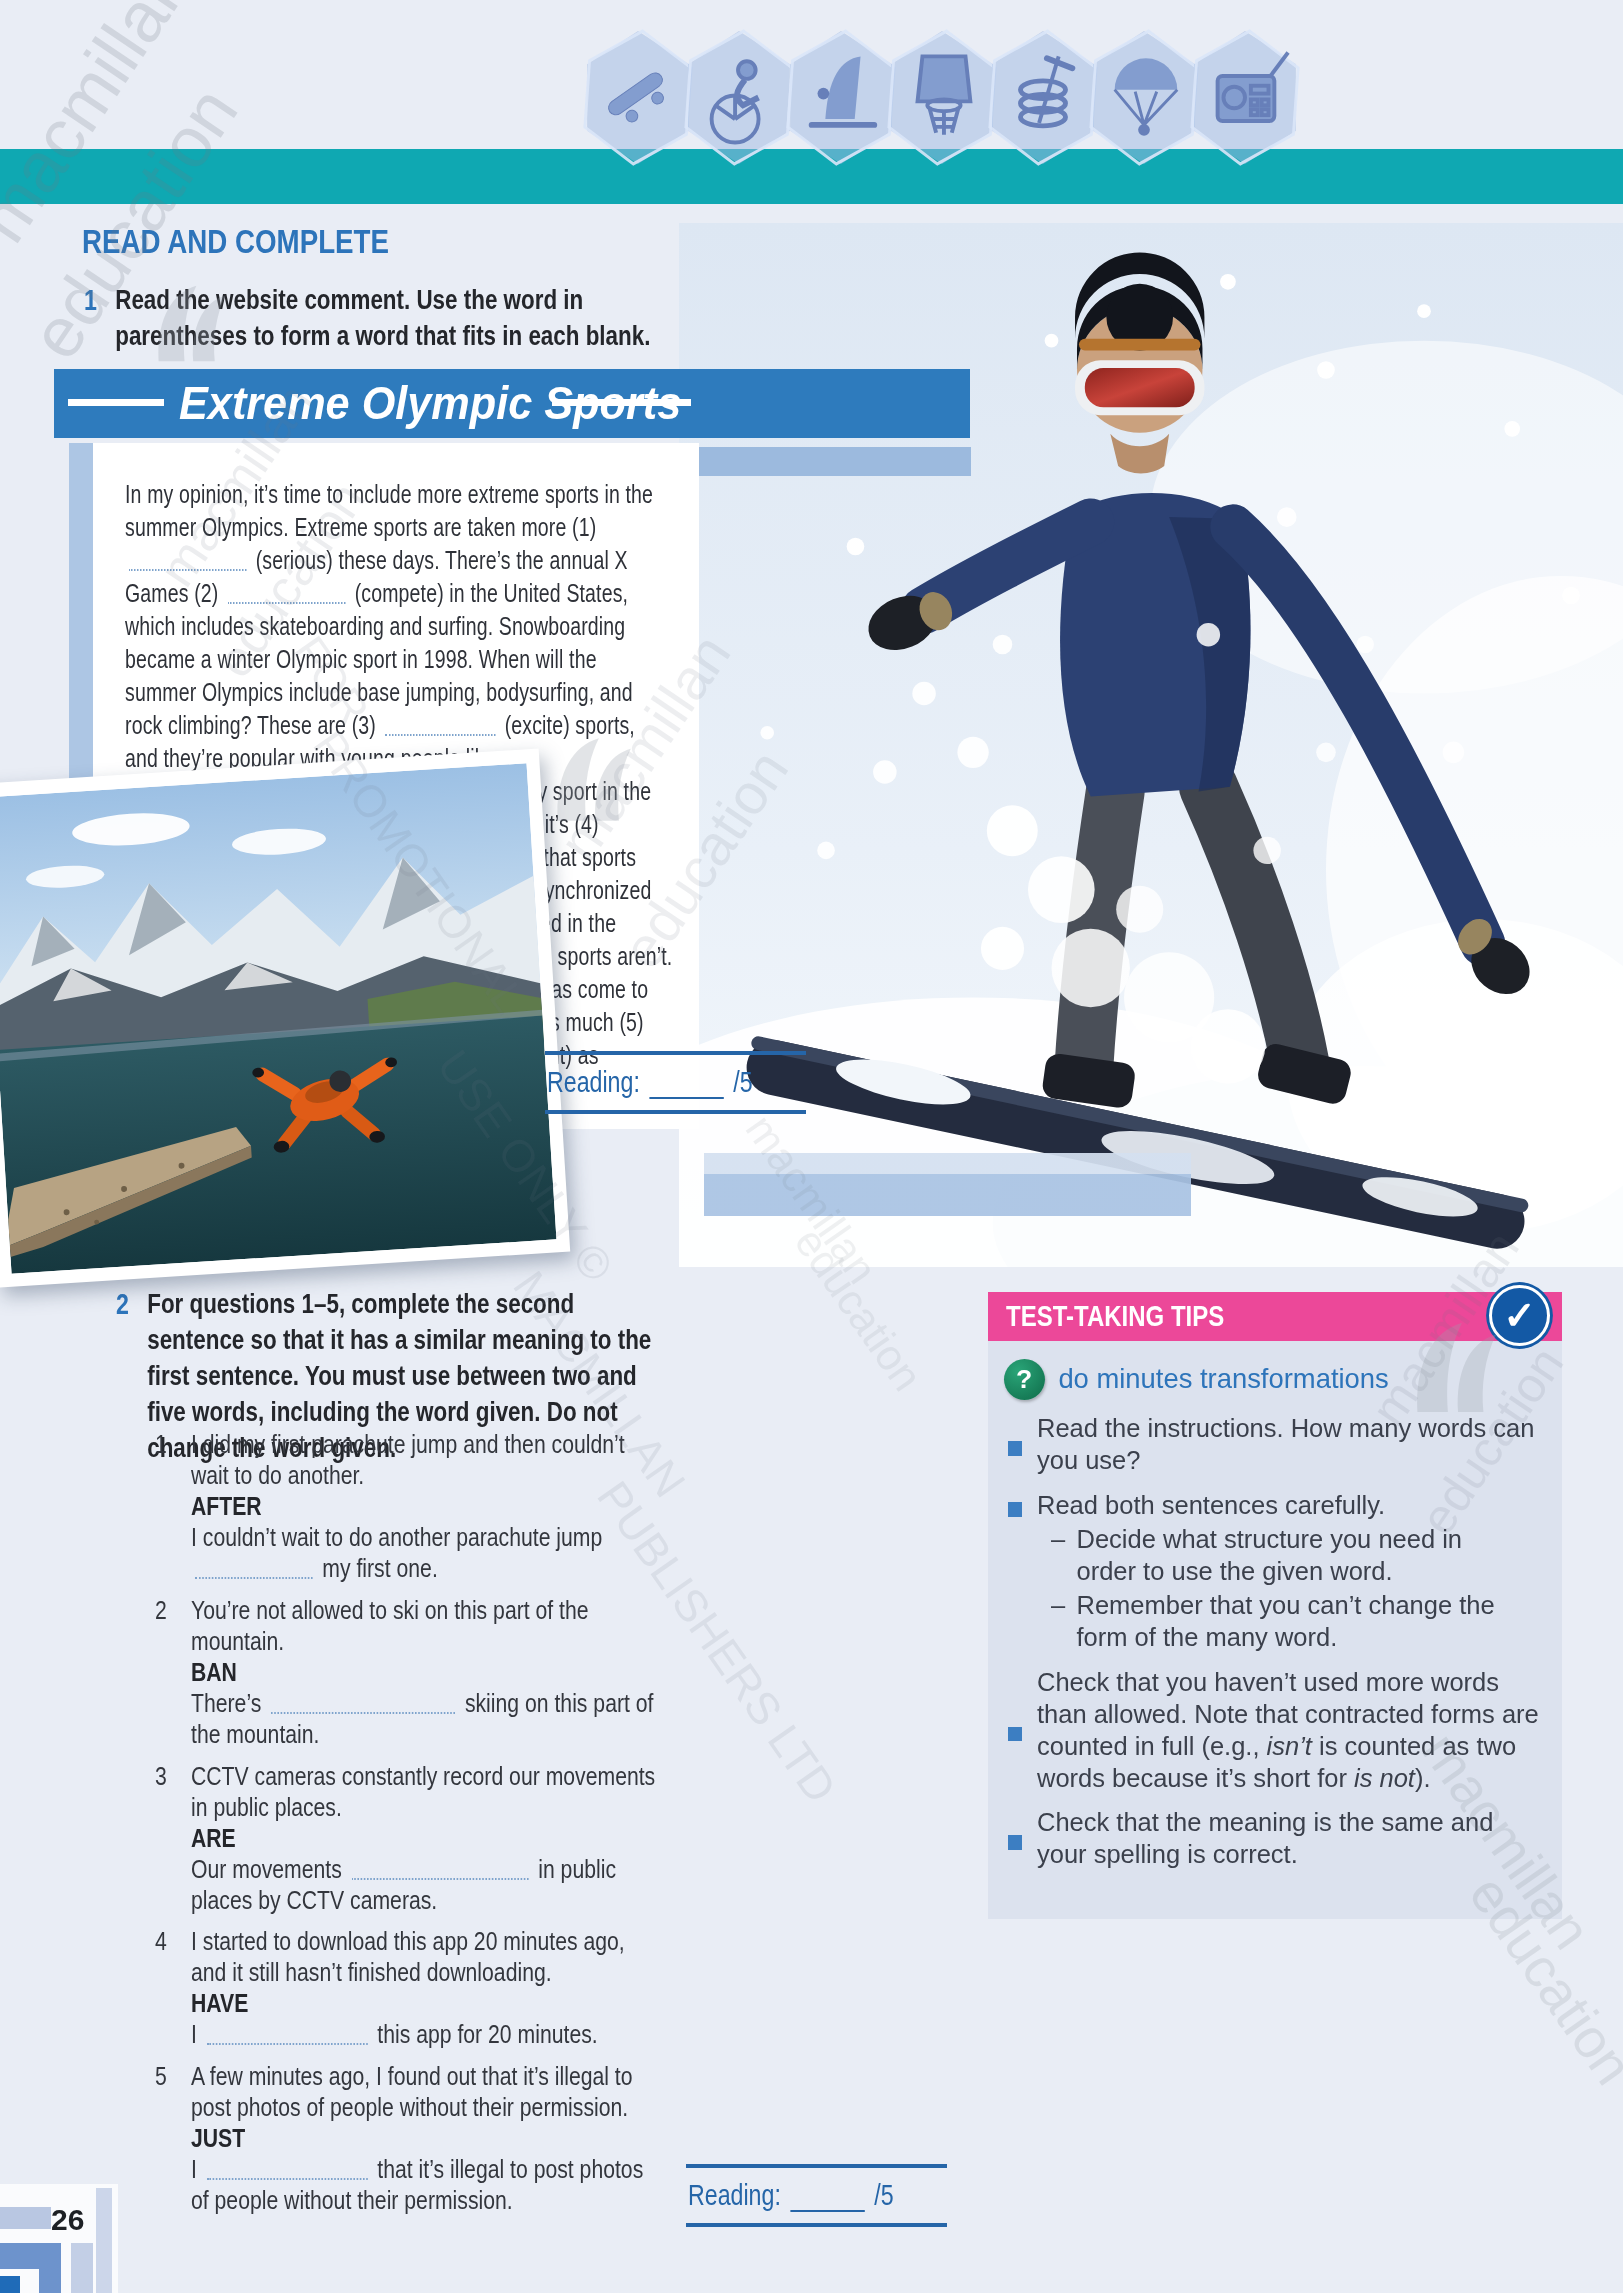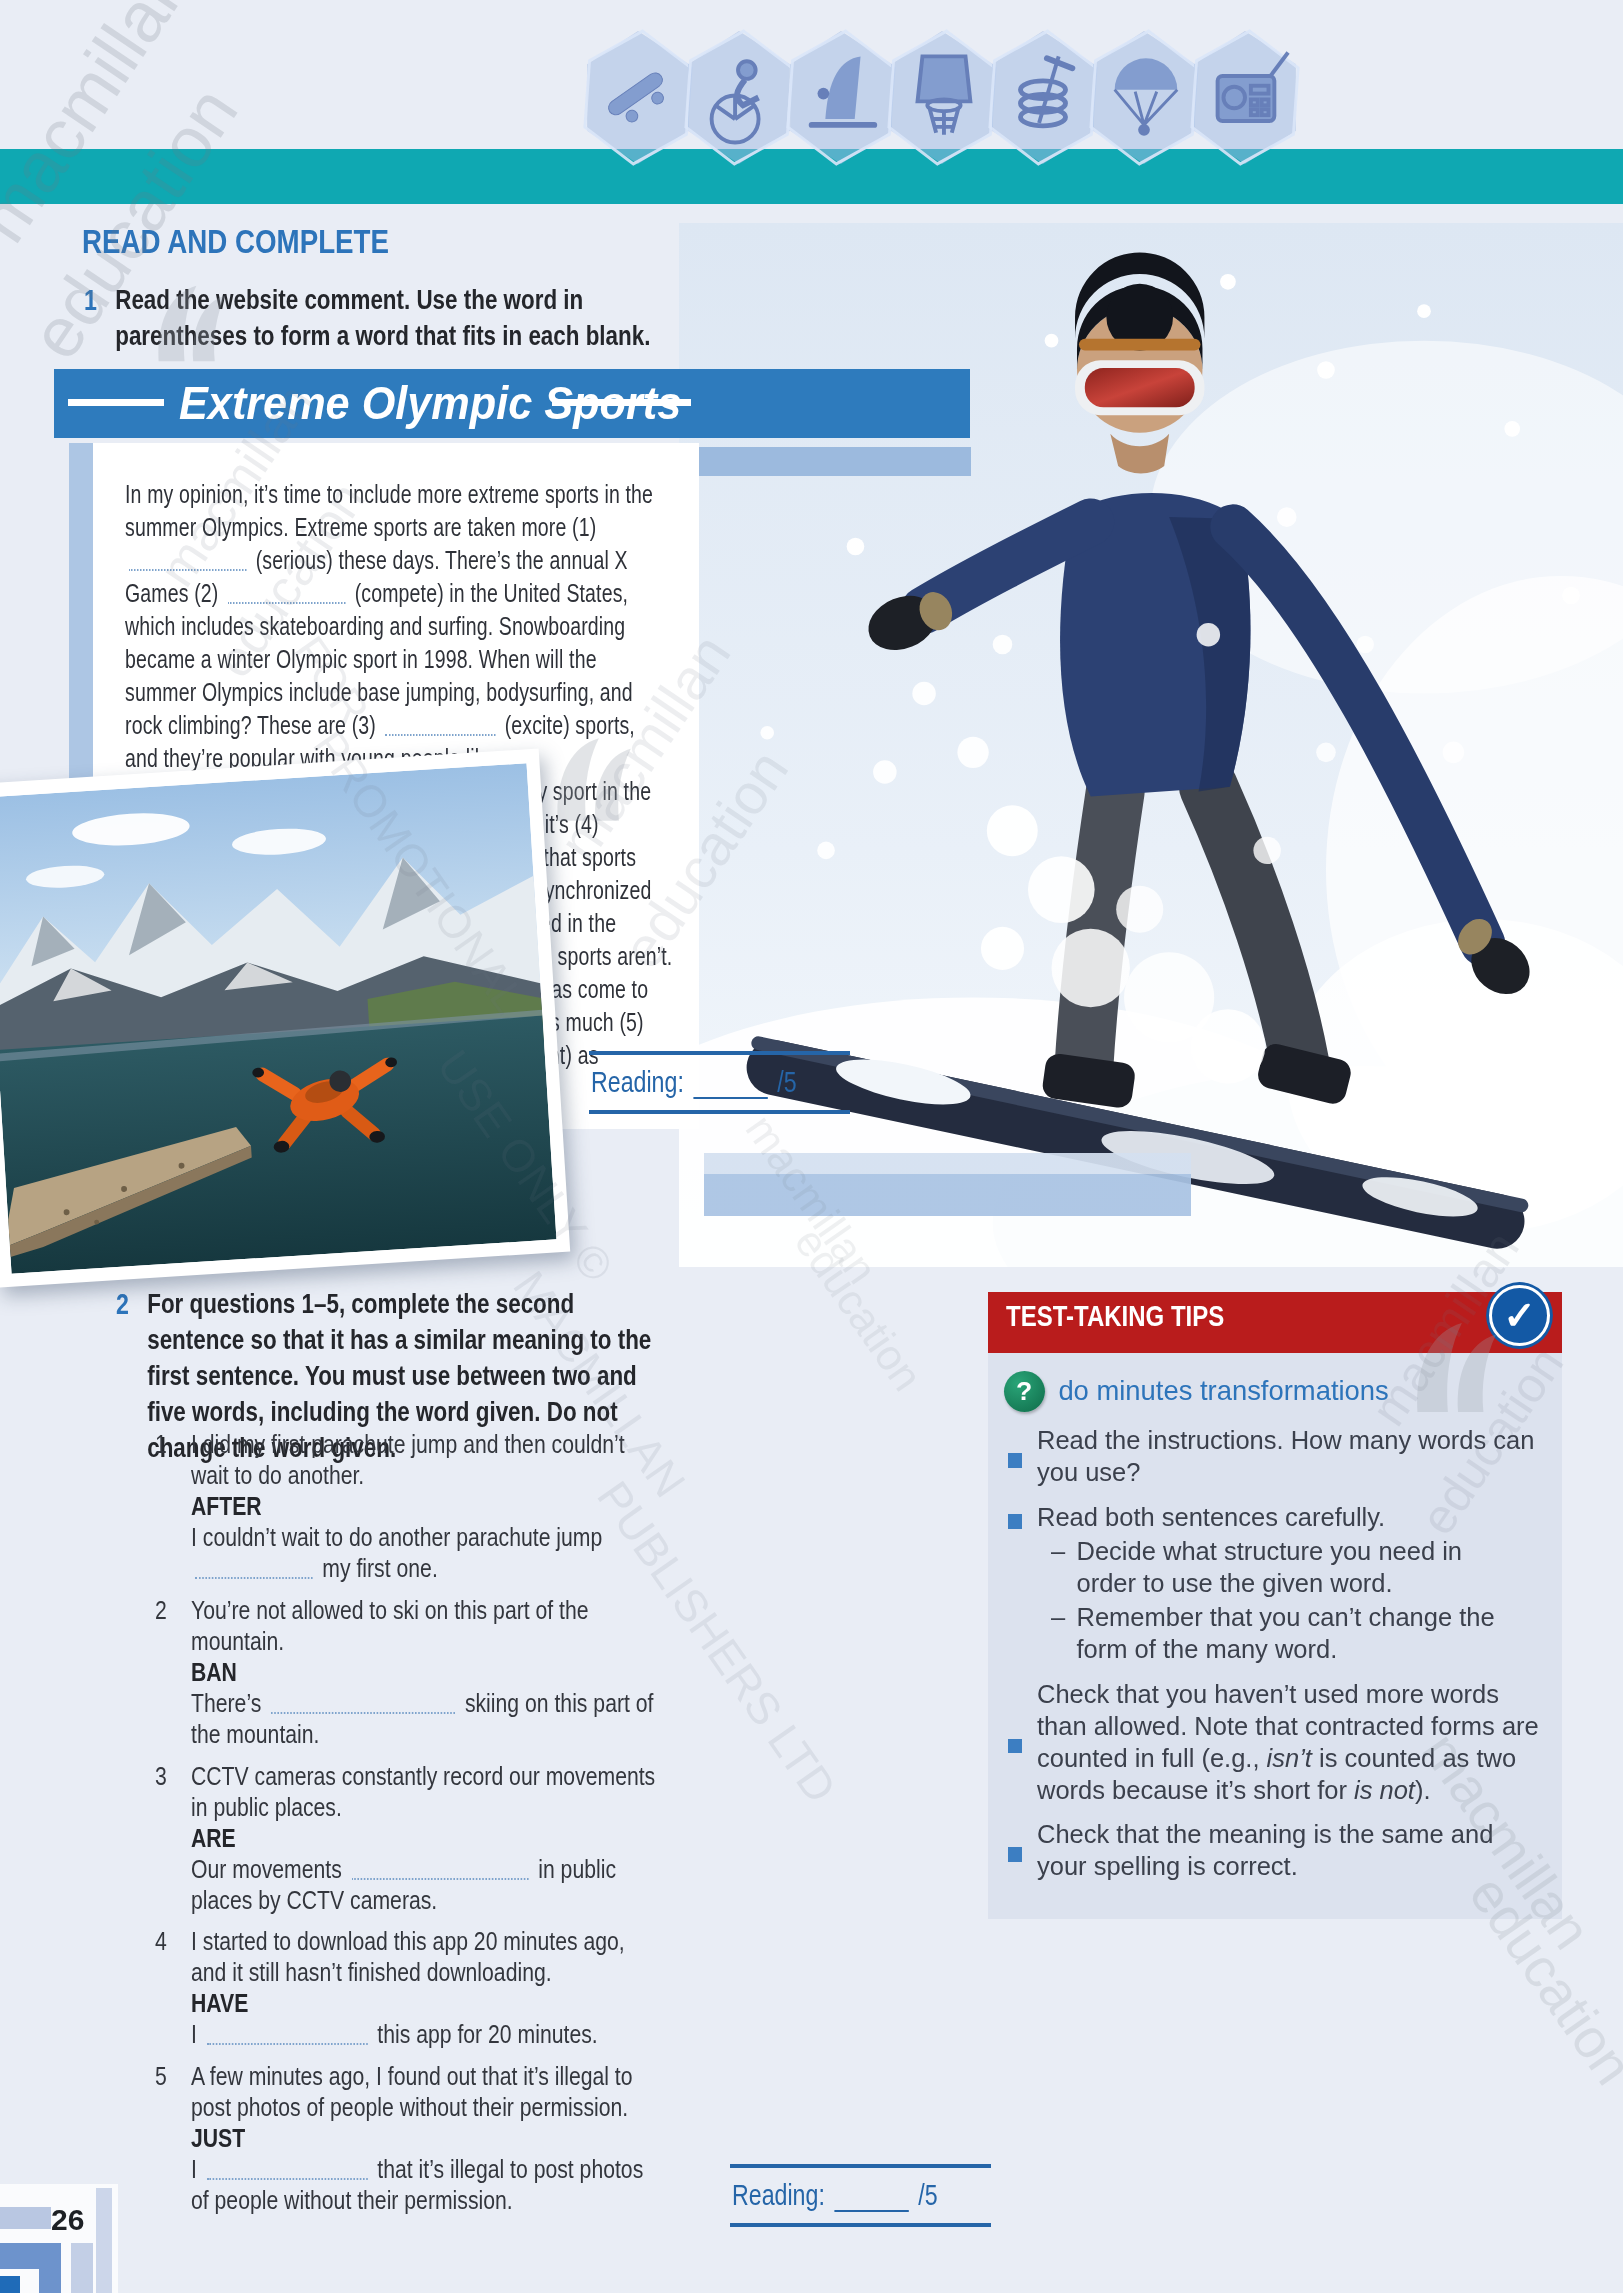--- a/index.html
+++ b/index.html
@@ -31,21 +31,21 @@
           font-size:47px;font-weight:bold;font-style:italic;transform:scaleX(.92);transform-origin:left;
           white-space:nowrap;}
   .pbar2{position:absolute;left:699px;top:447px;width:272px;height:29px;background:#9cbade;z-index:3;}
   .ptext{position:absolute;left:125px;top:478px;width:730px;transform:scaleX(.75);transform-origin:left top;
          font-size:26px;line-height:33px;color:#2e3138;z-index:4;letter-spacing:0.2px;}
   .ptext .p2b{margin-left:314px;width:417px;}
   .blank{display:inline-block;border-bottom:2px dotted #7ea3cc;height:19.6px;margin:0 4.9px -2px 4.9px;}
 
   
   .score{position:absolute;border-top:4.9px solid #2565a8;border-bottom:4.9px solid #2565a8;
-         padding:10.8px 2px;z-index:5;margin-left:44px;}
+         padding:10.8px 2px;z-index:5;}
   .score-in{display:flex;align-items:flex-end;gap:11.8px;color:#2565a8;font-size:29px;
             transform:scaleX(.8);transform-origin:left;white-space:nowrap;}
   .score-blank{display:inline-block;width:110px;height:23.5px;border-bottom:2.9px solid #2565a8;}
 
   
   .photo1{position:absolute;left:-17.6px;top:766px;width:546px;height:477px;background:#ffffff;
           padding:13.7px;transform:rotate(-3.6deg);box-shadow:4.9px 8.8px 19.6px rgba(40,60,90,.35);z-index:4;}
   .photo1 svg,.photo2 svg{display:block;width:100%;height:100%;}
   .photo2{position:absolute;left:679px;top:223px;width:944px;height:1044px;z-index:2;}
   .band{position:absolute;left:704px;top:1153px;width:487px;height:63px;z-index:3;
@@ -54,21 +54,21 @@
   
   .qwrap{position:absolute;left:155px;top:1429px;width:627px;transform:scaleX(.8);
          transform-origin:left top;z-index:3;}
   .q{display:flex;margin-bottom:10.8px;}
   .qnum{flex:0 0 45px;font-size:26.5px;line-height:31px;color:#33363d;}
   .qbody{flex:1;font-size:26.5px;line-height:31px;color:#33363d;}
   .qword{font-weight:bold;color:#24262b;}
 
   
   .tips{position:absolute;left:988px;top:1292px;width:574px;height:627px;background:#dce2ee;z-index:3;}
-  .tips-hd{position:relative;height:61px;background:#b91c1c;}
+  .tips-hd{position:relative;height:49px;background:#ec4899;}
   .tips-title{position:absolute;left:17.6px;top:6.9px;color:#fff;font-size:30px;font-weight:bold;
               transform:scaleX(.8);transform-origin:left;white-space:nowrap;}
   .chk{position:absolute;right:11.8px;top:-6.9px;width:55px;height:55px;border-radius:50%;background:#1359a5;
        border:3.9px solid #ffffff;box-shadow:0 0 0 2.9px #1359a5;display:flex;align-items:center;
        justify-content:center;color:#fff;font-size:39px;font-weight:bold;}
   .tips-topic{display:flex;align-items:center;gap:13.7px;margin:17.6px 0 5.9px 15.7px;}
   .qicon{width:41px;height:41px;border-radius:50%;background:radial-gradient(circle at 35% 30%,#2aa578,#0e6b49);
          color:#fff;font-size:26.5px;font-weight:bold;display:flex;align-items:center;justify-content:center;
          box-shadow:1px 2px 2.9px rgba(0,0,0,.25);}
   .tips-topic-label{color:#2d74ba;font-size:27.4px;}

